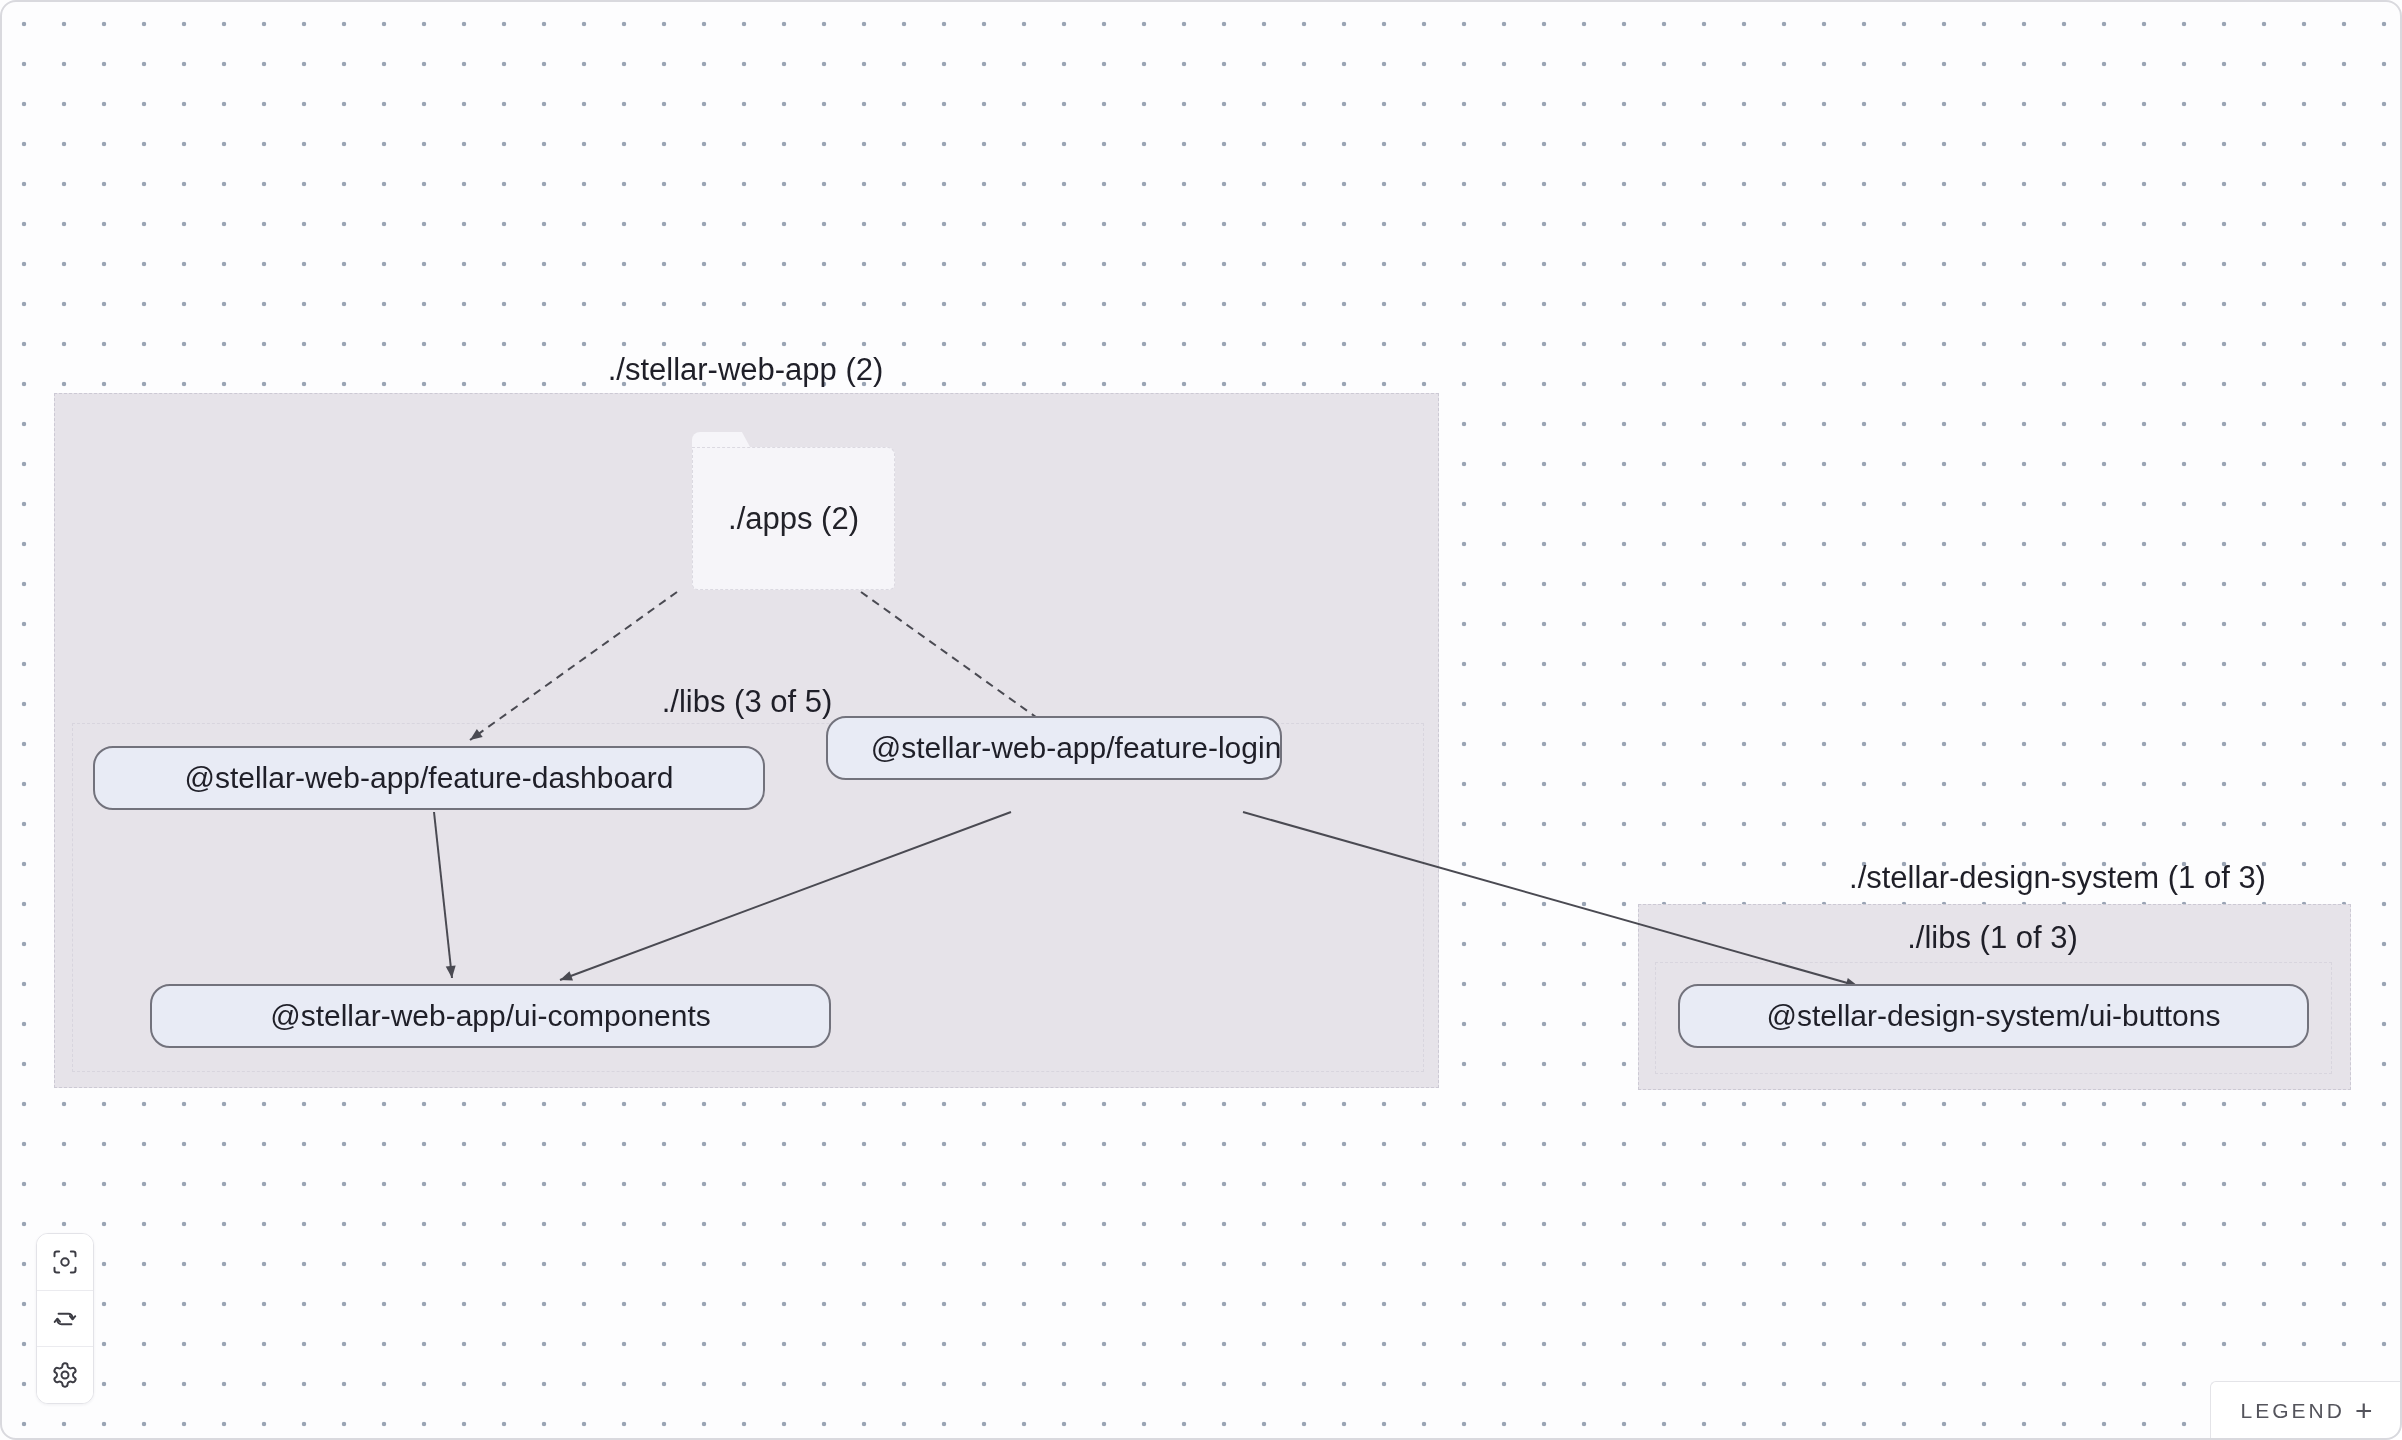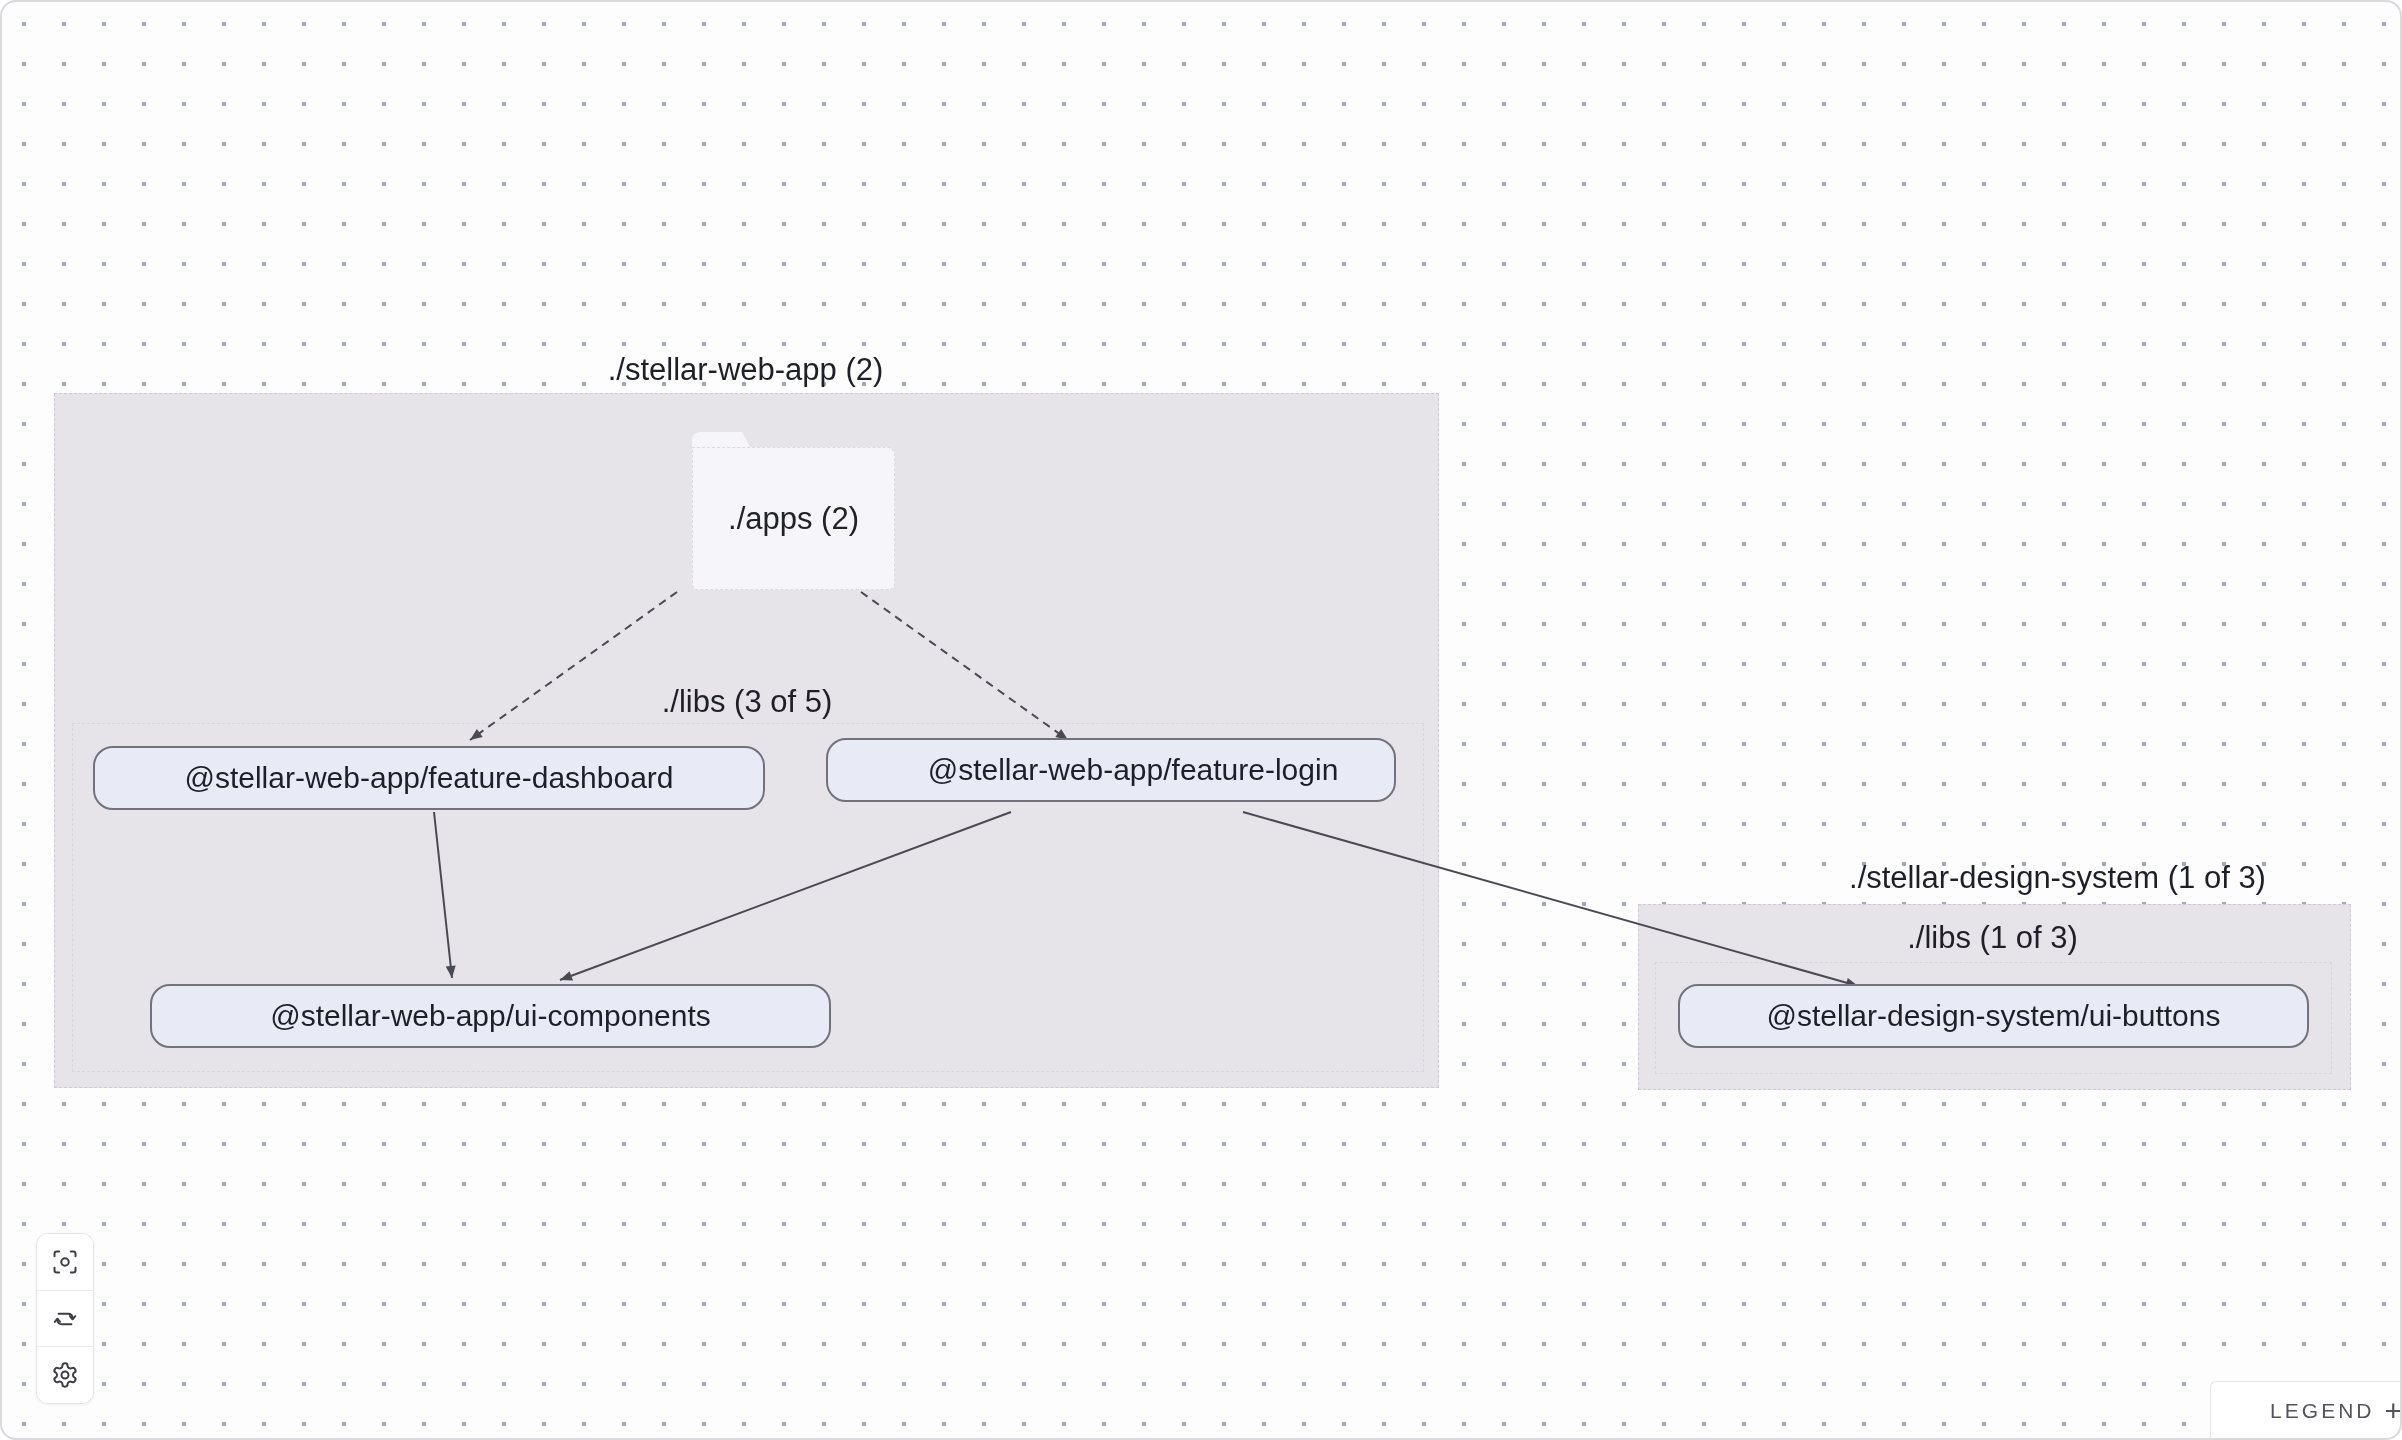--- a/index.html
+++ b/index.html
@@ -130,21 +130,21 @@
   .legend {
     position: absolute;
     right: 0; bottom: 0;
     width: 191px; height: 58px;
     background: #ffffff;
     border-top: 1px solid #e4e4e8;
     border-left: 1px solid #e4e4e8;
     border-top-left-radius: 6px;
     display: flex;
     align-items: center;
-    justify-content: flex-end;
+    justify-content: center;
     z-index: 30;
     cursor: pointer;
   }
   .legend .legend-text {
     font-size: 21px;
     letter-spacing: 3px;
     color: #54545c;
   }
   .legend .plus {
     font-size: 30px;
@@ -181,21 +181,21 @@
     <line x1="1011" y1="812" x2="560" y2="980" stroke="#4a4a52" stroke-width="2" marker-end="url(#arrow)"></line>
     <line x1="1243" y1="812" x2="1858" y2="986" stroke="#4a4a52" stroke-width="2" marker-end="url(#arrow)"></line>
   </svg>
 
   <div class="folder">
     <div class="tab"></div>
     <div class="body">./apps (2)</div>
   </div>
 
   <div class="pnode" style="left:93px; top:746px; width:672px;">@stellar-web-app/feature-dashboard</div>
-  <div class="pnode" style="left:826px; top:738px; width:570px;padding-left:44px;">@stellar-web-app/feature-login</div>
+  <div class="pnode" style="left:826px; top:716px; width:456px;padding-left:44px;">@stellar-web-app/feature-login</div>
   <div class="pnode" style="left:150px; top:984px; width:681px;">@stellar-web-app/ui-components</div>
   <div class="pnode" style="left:1678px; top:984px; width:631px;">@stellar-design-system/ui-buttons</div>
 
   <div class="toolbar">
     <button title="">
       <span>
         <svg width="28" height="28" viewBox="0 0 24 24" fill="none" stroke="#3c3c44" stroke-width="1.7" stroke-linecap="round" stroke-linejoin="round">
           <path d="M3 7V5a2 2 0 0 1 2-2h2"></path>
           <path d="M17 3h2a2 2 0 0 1 2 2v2"></path>
           <path d="M21 17v2a2 2 0 0 1-2 2h-2"></path>

